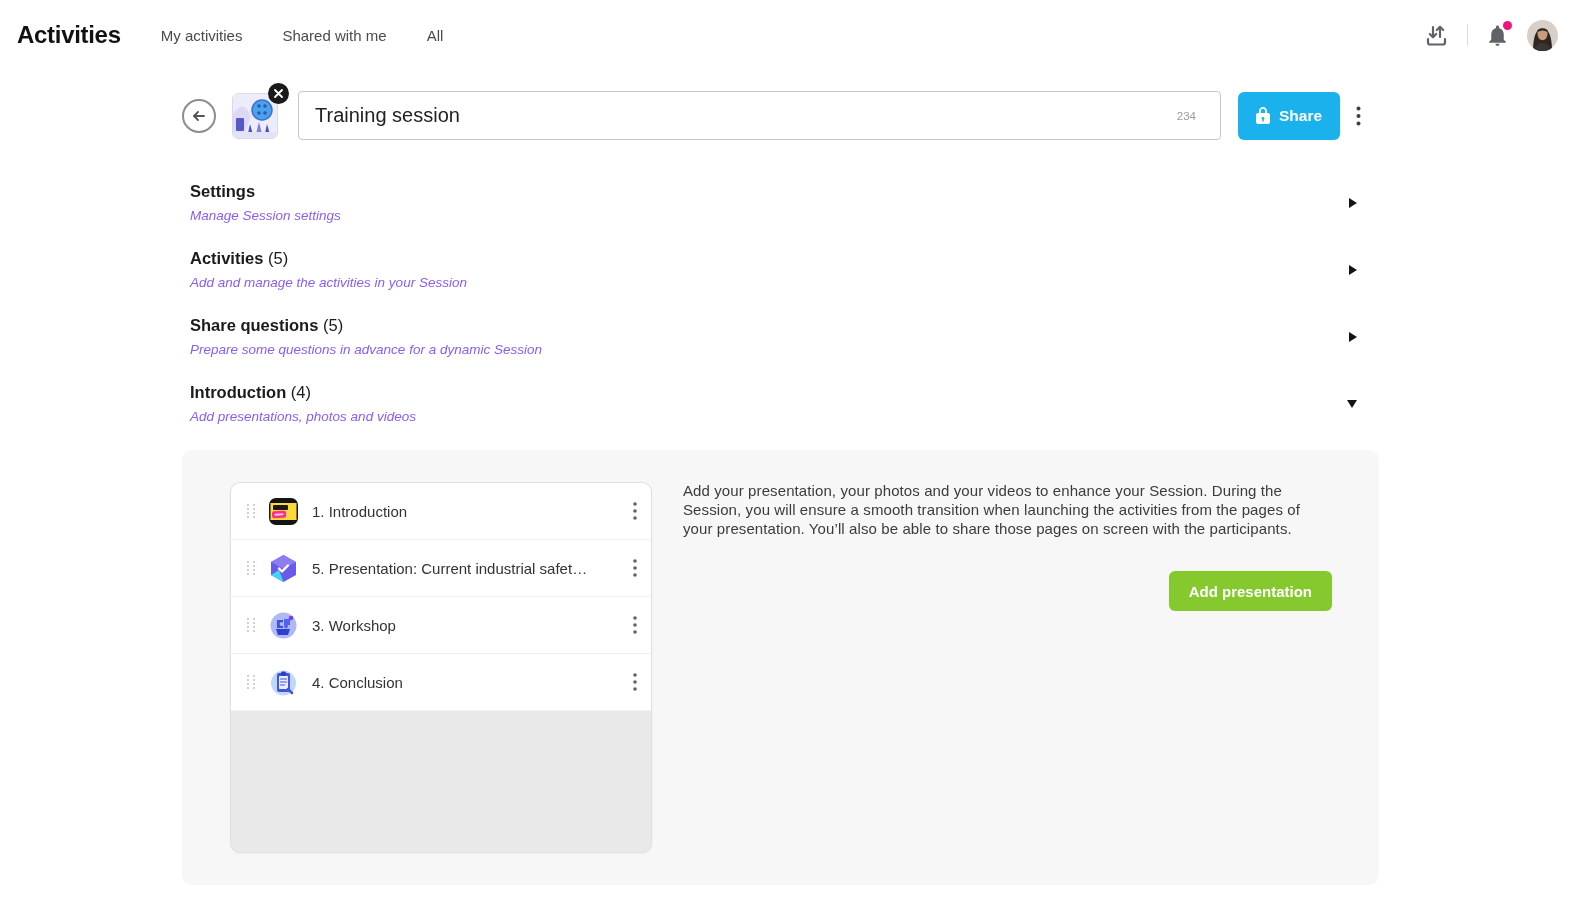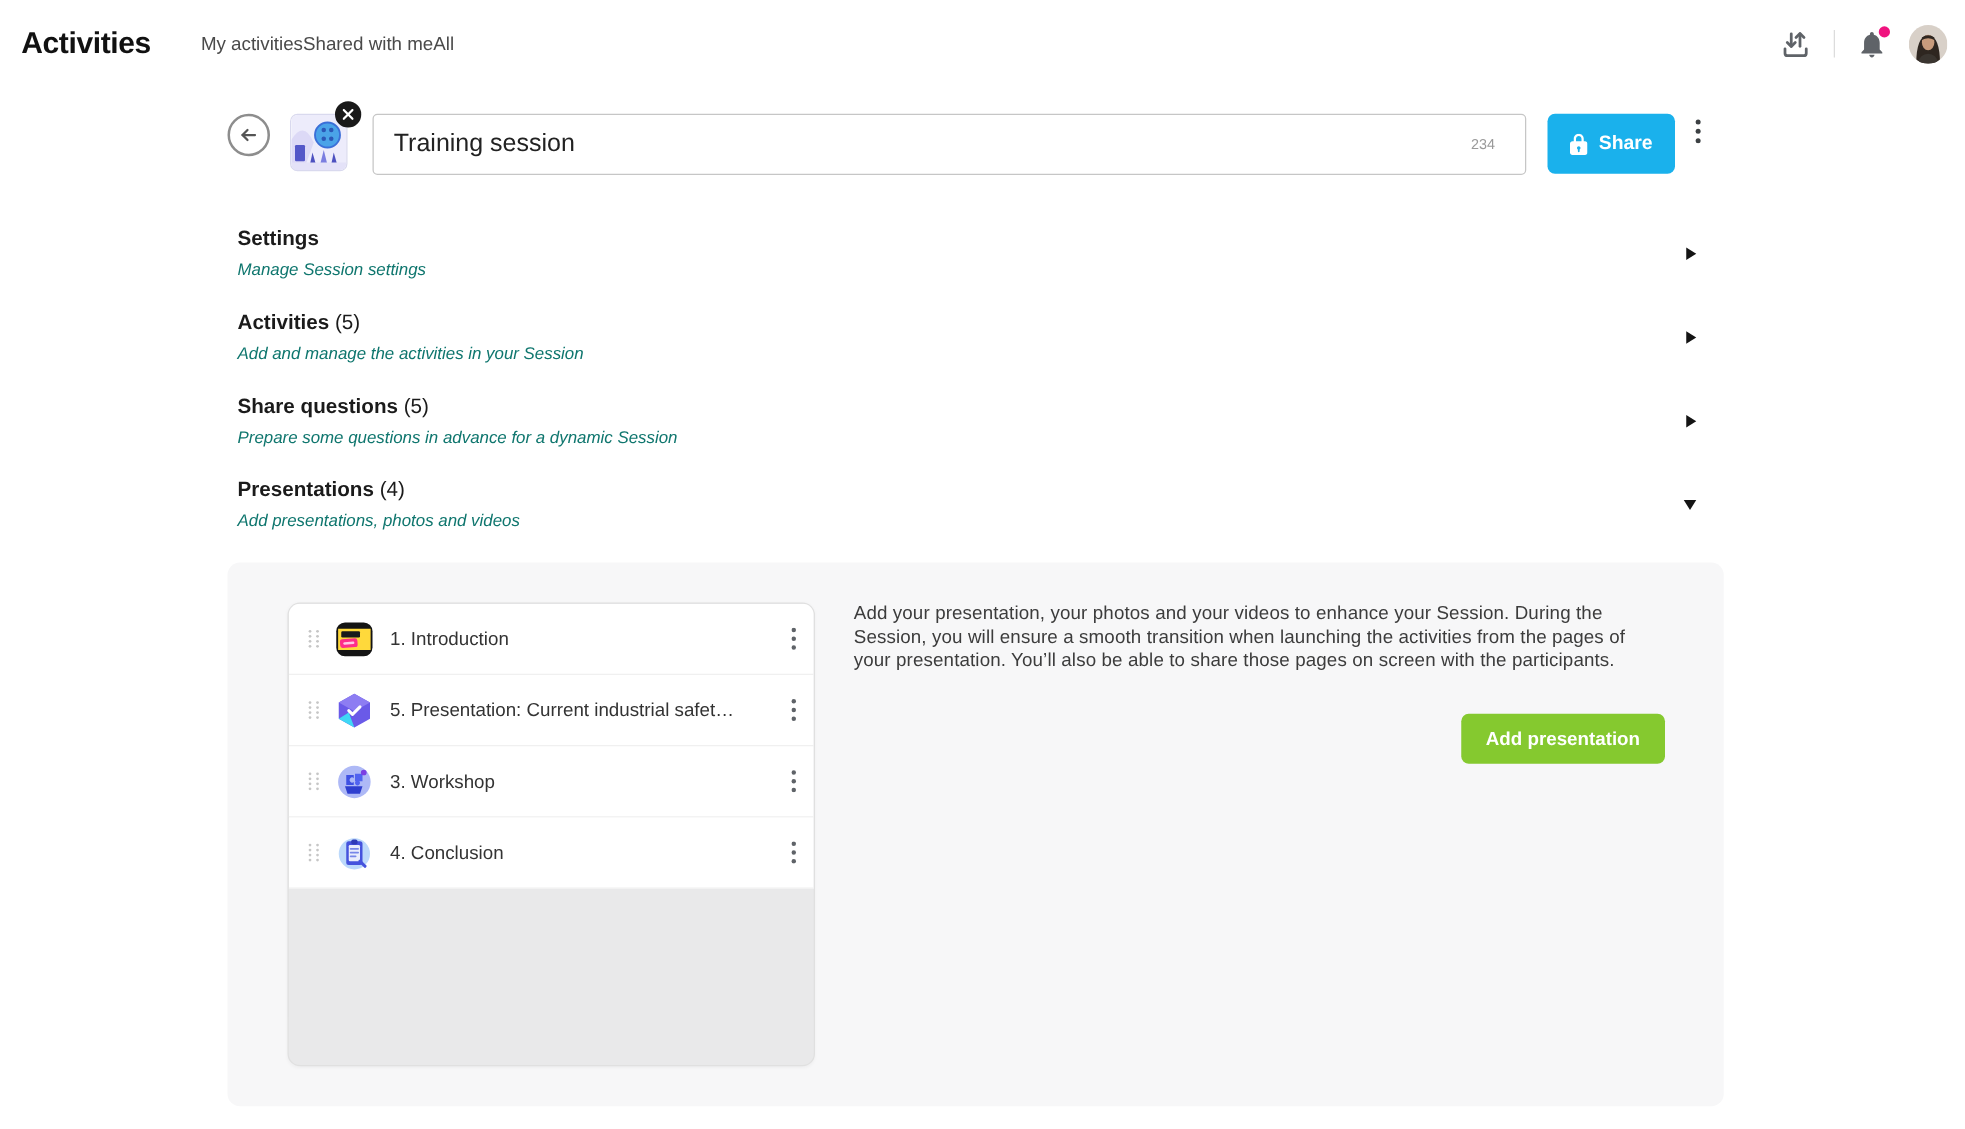--- a/index.html
+++ b/index.html
@@ -2,31 +2,31 @@
 <html><head>
 <meta charset="utf-8">
 <style>
   * { box-sizing: border-box; margin: 0; padding: 0; }
   html,body { width: 1572px; height: 903px; background: #ffffff;
     font-family: "Liberation Sans", sans-serif; color: #1b1b1b; }
 
   
   .topbar { display: flex; align-items: center; height: 70px; padding: 0 14px 0 17px; background: #fff; }
   .topbar h1 { font-size: 24px; font-weight: 700; letter-spacing: -0.3px; color: #111; }
-  .tabs { display: flex; margin-left: 40px; }
+  .tabs { display: flex; gap: 40px; margin-left: 40px; }
   .tabs a { font-size: 15px; color: #4a4a4a; text-decoration: none; cursor: pointer; }
   .topbar-right { margin-left: auto; display: flex; align-items: center; gap: 17px; }
   .tb-icon { display: flex; align-items: center; justify-content: center; cursor: pointer; }
   .tb-divider { width: 1px; height: 22px; background: #dcdcdc; }
   .bell-wrap { position: relative; }
   .notif-dot { position: absolute; top: -2px; right: -2px; width: 9px; height: 9px; border-radius: 50%; background: #f0137f; }
   .avatar { width: 31px; height: 31px; border-radius: 50%; overflow: hidden; cursor: pointer; }
 
   
-  .session-header { display: flex; align-items: flex-start; margin: 21px 0 0 182px; }
+  .session-header { display: flex; align-items: center; margin: 21px 0 0 182px; }
   .back-btn { width: 34px; height: 34px; border-radius: 50%; border: 2px solid #8d8d8d; background: #fff;
     display: flex; align-items: center; justify-content: center; cursor: pointer; margin-right: 16px; flex: none; }
   .thumb-wrap { position: relative; width: 46px; height: 46px; margin-right: 20px; flex: none; }
   .session-thumb { width: 46px; height: 46px; border-radius: 6px; border: 1px solid #d9d9ee; overflow: hidden; display: block; }
   .thumb-badge { position: absolute; top: -10px; right: -11px; width: 21px; height: 21px; border-radius: 50%;
     background: #1a1a1a; display: flex; align-items: center; justify-content: center; cursor: pointer; }
   .title-input-wrap { position: relative; width: 923px; height: 49px; margin-right: 17px; }
   .title-input { width: 100%; height: 100%; border: 1.5px solid #c6c6c6; border-radius: 4px;
     font-family: "Liberation Sans", sans-serif; font-size: 20px; color: #222; padding: 0 60px 0 16px; outline: none; }
   .char-count { position: absolute; right: 25px; top: 50%; transform: translateY(-50%); font-size: 11.5px; color: #9a9a9a; }
@@ -34,21 +34,21 @@
     display: flex; align-items: center; gap: 9px; color: #fff; font-family: "Liberation Sans", sans-serif;
     font-size: 15.5px; font-weight: 700; }
   .kebab { background: none; border: none; cursor: pointer; display: flex; align-items: center; justify-content: center; padding: 4px; }
   .header-kebab { margin-left: 12px; }
 
   
   .sections { margin: 42px 0 0 190px; width: 1173px; }
   .section { position: relative; margin-bottom: 26px; padding-right: 30px; }
   .section-title { font-size: 16.5px; font-weight: 700; color: #1b1b1b; cursor: pointer; }
   .section-count { font-weight: 400; }
-  .section-sub { font-size: 13.5px; font-style: italic; color: #0f766e; margin-top: 7px; }
+  .section-sub { font-size: 13.5px; font-style: italic; color: #8b5cf6; margin-top: 7px; }
   .section-arrow { position: absolute; right: 2px; top: 50%; transform: translateY(-50%); background: none; border: none; cursor: pointer; padding: 4px; }
   .tri-right { display: block; width: 0; height: 0; border-left: 8px solid #141414; border-top: 5px solid transparent; border-bottom: 5px solid transparent; }
   .tri-down { display: block; width: 0; height: 0; border-top: 8px solid #141414; border-left: 5px solid transparent; border-right: 5px solid transparent; }
 
   
   .panel { margin: 23px 0 0 182px; width: 1197px; height: 435px; background: #f7f7f8; border-radius: 10px;
     display: flex; padding: 32px 47px 32px 48px; }
   .pres-card { width: 422px; height: 371px; flex: none; background: #e9e9ea; border: 1px solid #e0e0e0;
     border-radius: 10px; overflow: hidden; box-shadow: 0 1px 3px rgba(0,0,0,0.04); }
   .pres-row { height: 57px; background: #fff; display: flex; align-items: center; border-bottom: 1px solid #f0f0f0; cursor: pointer; }
@@ -181,21 +181,21 @@
       <span class="section-count">(5)</span>
     </div>
     <div class="section-sub">Prepare some questions in advance for a dynamic Session</div>
     <button class="section-arrow">
         <span class="tri-right"></span>
       </button>
   </div>
 
   <div class="section">
     <div class="section-title">
-      <span>Presentations</span>
+      <span>Introduction</span>
       <span class="section-count">(4)</span>
     </div>
     <div class="section-sub">Add presentations, photos and videos</div>
     <button class="section-arrow">
         <span class="tri-down"></span>
       </button>
   </div>
 
 </main>
 

